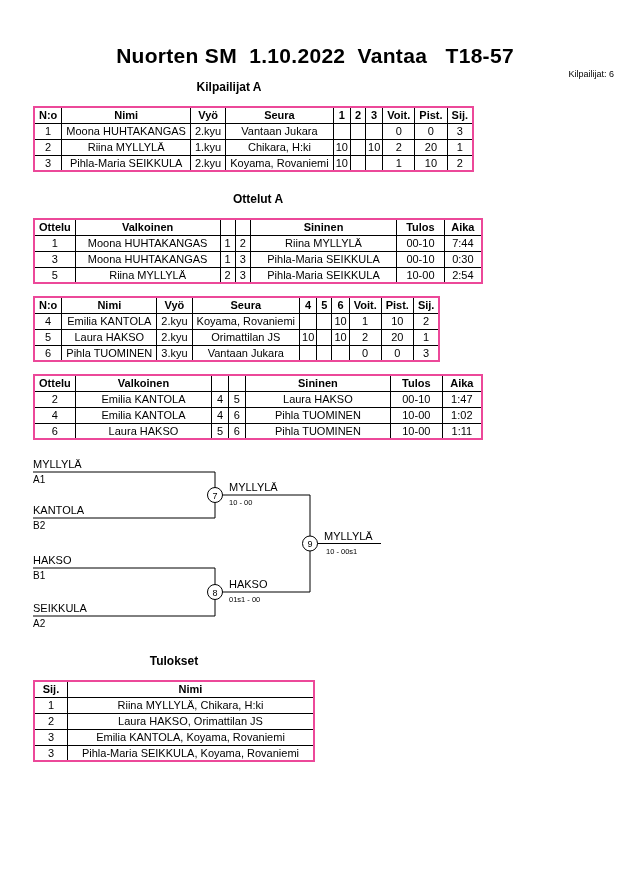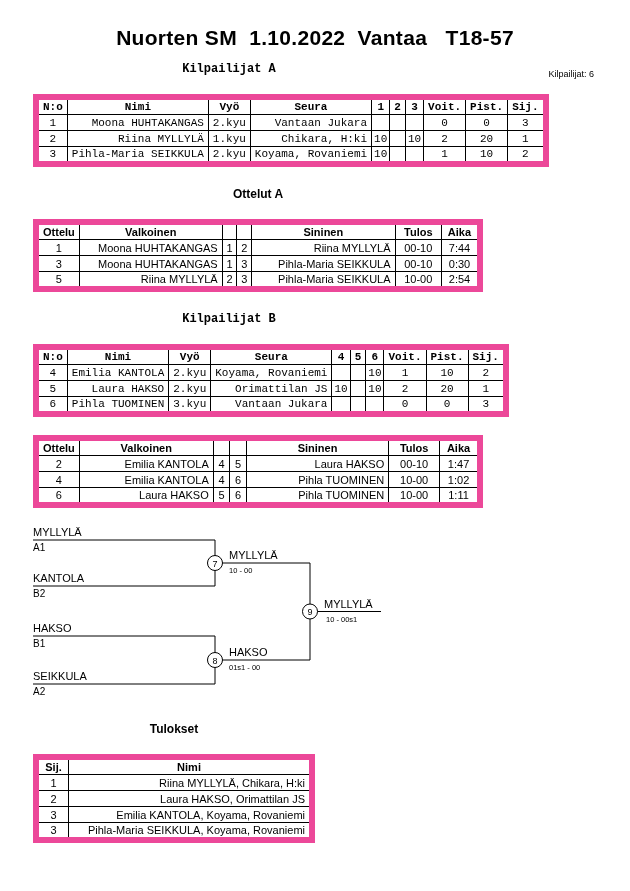--- a/index.html
+++ b/index.html
@@ -1,37 +1,37 @@
 <!DOCTYPE html>
 <html><head>
 <meta charset="utf-8">
 <style>
   * { margin:0; padding:0; box-sizing:border-box; }
   html,body { background:#e8e8e8; }
   body { font-family:"Liberation Sans", sans-serif; color:#000; }
   .page { width:630px; height:891px; background:#fff; position:relative; overflow:hidden; margin:0 auto; }
 
-  .doc-title { text-align:center; font-size:21px; font-weight:bold; padding-top:26px; white-space:pre; letter-spacing:0.3px; }
-  .count-label { position:absolute; top:69px; right:36px; font-size:9px; }
+  .doc-title { text-align:center; font-size:21px; font-weight:bold; padding-top:44px; white-space:pre; letter-spacing:0.3px; }
+  .count-label { position:absolute; top:69px; right:16px; font-size:9px; }
 
   .section { margin-left:33px; }
   .sec-pool, .sec-matches, .sec-results { }
   .section-title { font-weight:bold; font-size:12px; text-align:center; margin-top:20px; }
   .section-title.first { margin-top:12px; }
 
-  table { border-collapse:collapse; border:6px solid #ec4899; font-size:11px; margin-top:18px; table-layout:fixed; background:#fff; }
+  table { border-collapse:collapse; border:2px solid #ec4899; font-size:11px; margin-top:12px; table-layout:fixed; background:#fff; }
   th, td { border:1px solid #000; padding:1px 4px; height:16px; white-space:nowrap; overflow:hidden; }
   th { font-weight:bold; text-align:center; }
   td.center { text-align:center; padding:1px 2px; }
-  td.left { text-align:right; }
+  td.left { text-align:center; }
 
   
   .w-no{width:22px} .w-name{width:158px} .w-belt{width:52px} .w-club{width:118px}
   .w-s{width:21px} .w-win{width:31px} .w-pts{width:31px} .w-sij{width:29px}
-  .sec-pool{ width:392px;font-family:Liberation Mono, monospace; }
+  .sec-pool{ width:392px; }
 
   
   .m-no{width:38px} .m-white{width:168px} .m-n{width:21px} .m-blue{width:182px} .m-res{width:62px} .m-time{width:45px}
   .sec-matches{ width:450px; }
 
   
   .r-place{width:34px} .r-name{width:248px}
   .sec-results{ width:282px; }
 
   
@@ -150,21 +150,20 @@
           <td class="center">3</td>
           <td class="left">Pihla-Maria SEIKKULA</td>
           <td class="center">10-00</td>
           <td class="center">2:54</td>
         </tr>
       </tbody>
     </table>
   </div>
 
   <div class="section sec-pool">
-    <div class="section-title">Kilpailijat B</div>
     <table>
       <thead>
         <tr>
           <th class="w-no">N:o</th>
           <th class="w-name">Nimi</th>
           <th class="w-belt">Vyö</th>
           <th class="w-club">Seura</th>
           <th class="w-s">4</th>
           <th class="w-s">5</th>
           <th class="w-s">6</th>

